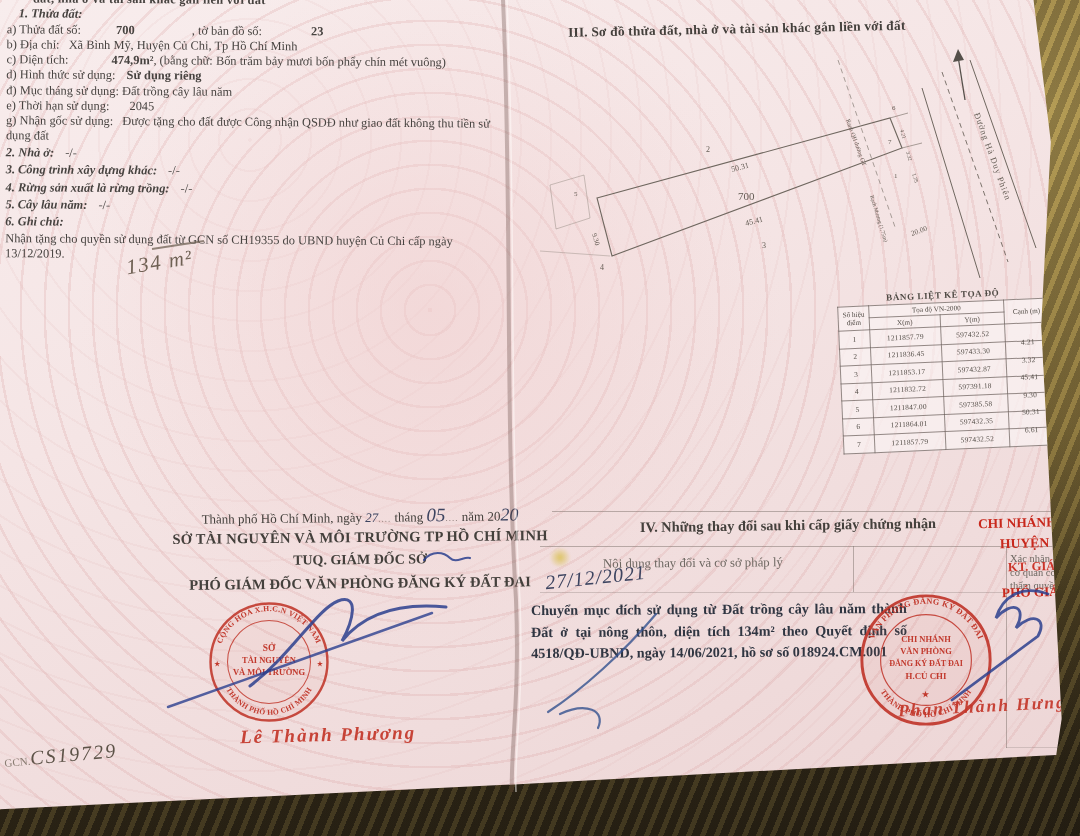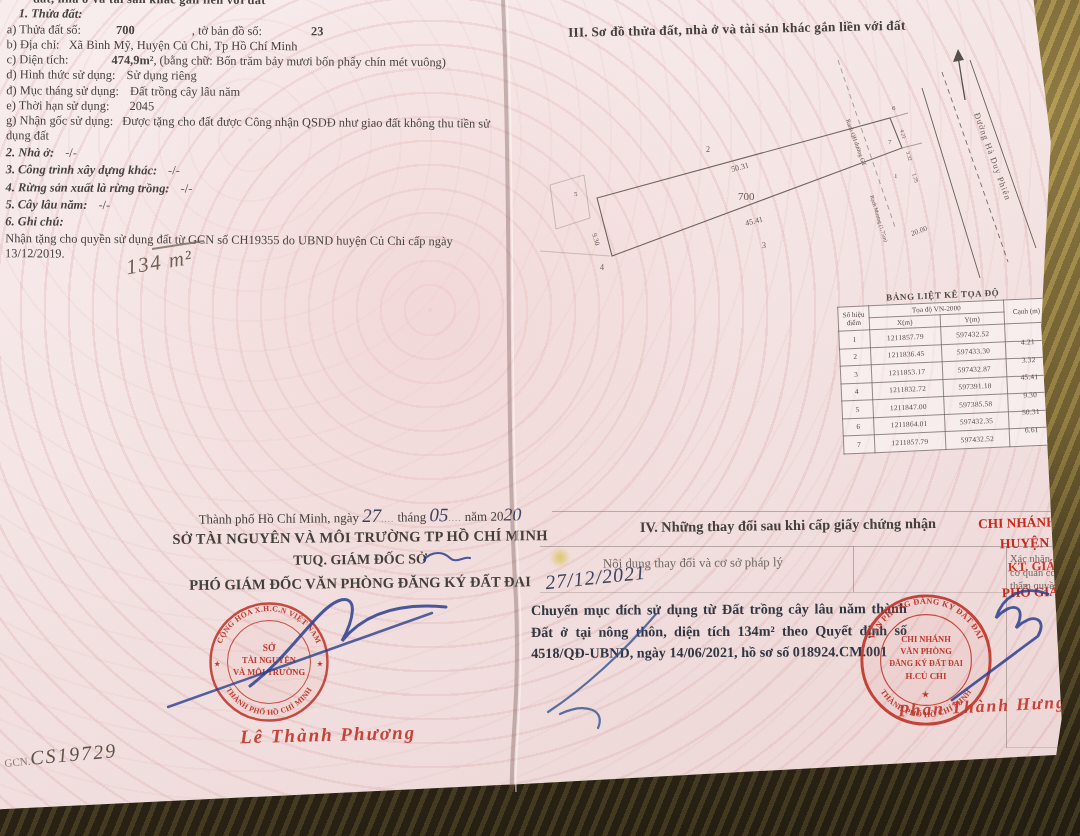--- a/index.html
+++ b/index.html
@@ -75,25 +75,25 @@
     <div class="ln">
       <span>b) Địa chỉ:</span>
       <span style="margin-left:6px;">Xã Bình Mỹ, Huyện Củ Chi, Tp Hồ Chí Minh</span>
     </div>
     <div class="ln">
       <span>c) Diện tích:</span>
       <span class="b" style="margin-left:40px;">474,9m²</span><span>, (bằng chữ: Bốn trăm bảy mươi bốn phẩy chín mét vuông)</span>
     </div>
     <div class="ln">
       <span>d) Hình thức sử dụng:</span>
-      <span style="margin-left:8px;">Sử dụng riêng</span>
+      <span style="margin-left:8px;font-weight:bold;">Sử dụng riêng</span>
     </div>
     <div class="ln">
       <span>đ) Mục tháng sử dụng:</span>
-      <span style="margin-left:8px;">Đất trồng cây lâu năm</span>
+      <span style="margin-left:0;">Đất trồng cây lâu năm</span>
     </div>
     <div class="ln">
       <span>e) Thời hạn sử dụng:</span>
       <span style="margin-left:17px;">2045</span>
     </div>
     <div class="ln" style="width:505px;">
       <span>g) Nhận gốc sử dụng:</span>
       <span style="margin-left:6px;">Được tặng cho đất được Công nhận QSDĐ như giao đất không thu tiền sử dụng đất</span>
     </div>
     <div class="ln sp4">
@@ -116,21 +116,21 @@
       <span class="b i">6. Ghi chú:</span>
     </div>
     <div class="ln sp4" style="width:492px;">Nhận tặng cho quyền sử dụng đất từ GCN số CH19355 do UBND huyện Củ Chi cấp ngày 13/12/2019.</div>
   </div>
 
   <div class="abs" style="left:126px;top:250px;font-size:21px;font-style:italic;color:#6f6154;
        letter-spacing:1.5px;transform:rotate(-9deg);">134 m²</div>
 
   <div class="abs t" style="left:150px;top:505px;width:420px;text-align:center;font-size:13px;transform:rotate(-.6deg);">
     <span>Thành phố Hồ Chí Minh, ngày</span>
-    <span class="hw" style="font-size:19px;">27</span><span class="dots">....</span>
+    <span class="hw" style="font-size:13px;">27</span><span class="dots">....</span>
     <span>tháng</span>
     <span class="hw" style="font-size:19px;">05</span><span class="dots">....</span>
     <span>năm 20</span><span class="hw" style="font-size:18px;">20</span>
   </div>
   <div class="abs t b" style="left:120px;top:529px;width:480px;text-align:center;font-size:14.6px;letter-spacing:.2px;transform:rotate(-.6deg);">SỞ TÀI NGUYÊN VÀ MÔI TRƯỜNG TP HỒ CHÍ MINH</div>
   <div class="abs t b" style="left:200px;top:552px;width:320px;text-align:center;font-size:14px;transform:rotate(-.6deg);">TUQ. GIÁM ĐỐC SỞ</div>
   <div class="abs t b" style="left:130px;top:575px;width:460px;text-align:center;font-size:14.6px;transform:rotate(-.6deg);">PHÓ GIÁM ĐỐC VĂN PHÒNG ĐĂNG KÝ ĐẤT ĐAI</div>
 
   <svg class="abs" style="left:203px;top:596px;" width="132" height="132" viewBox="0 0 140 140">
     <circle cx="70" cy="70" r="62" fill="rgba(214,110,100,.07)" stroke="#c23a2e" stroke-width="2.6" opacity=".9"></circle>

